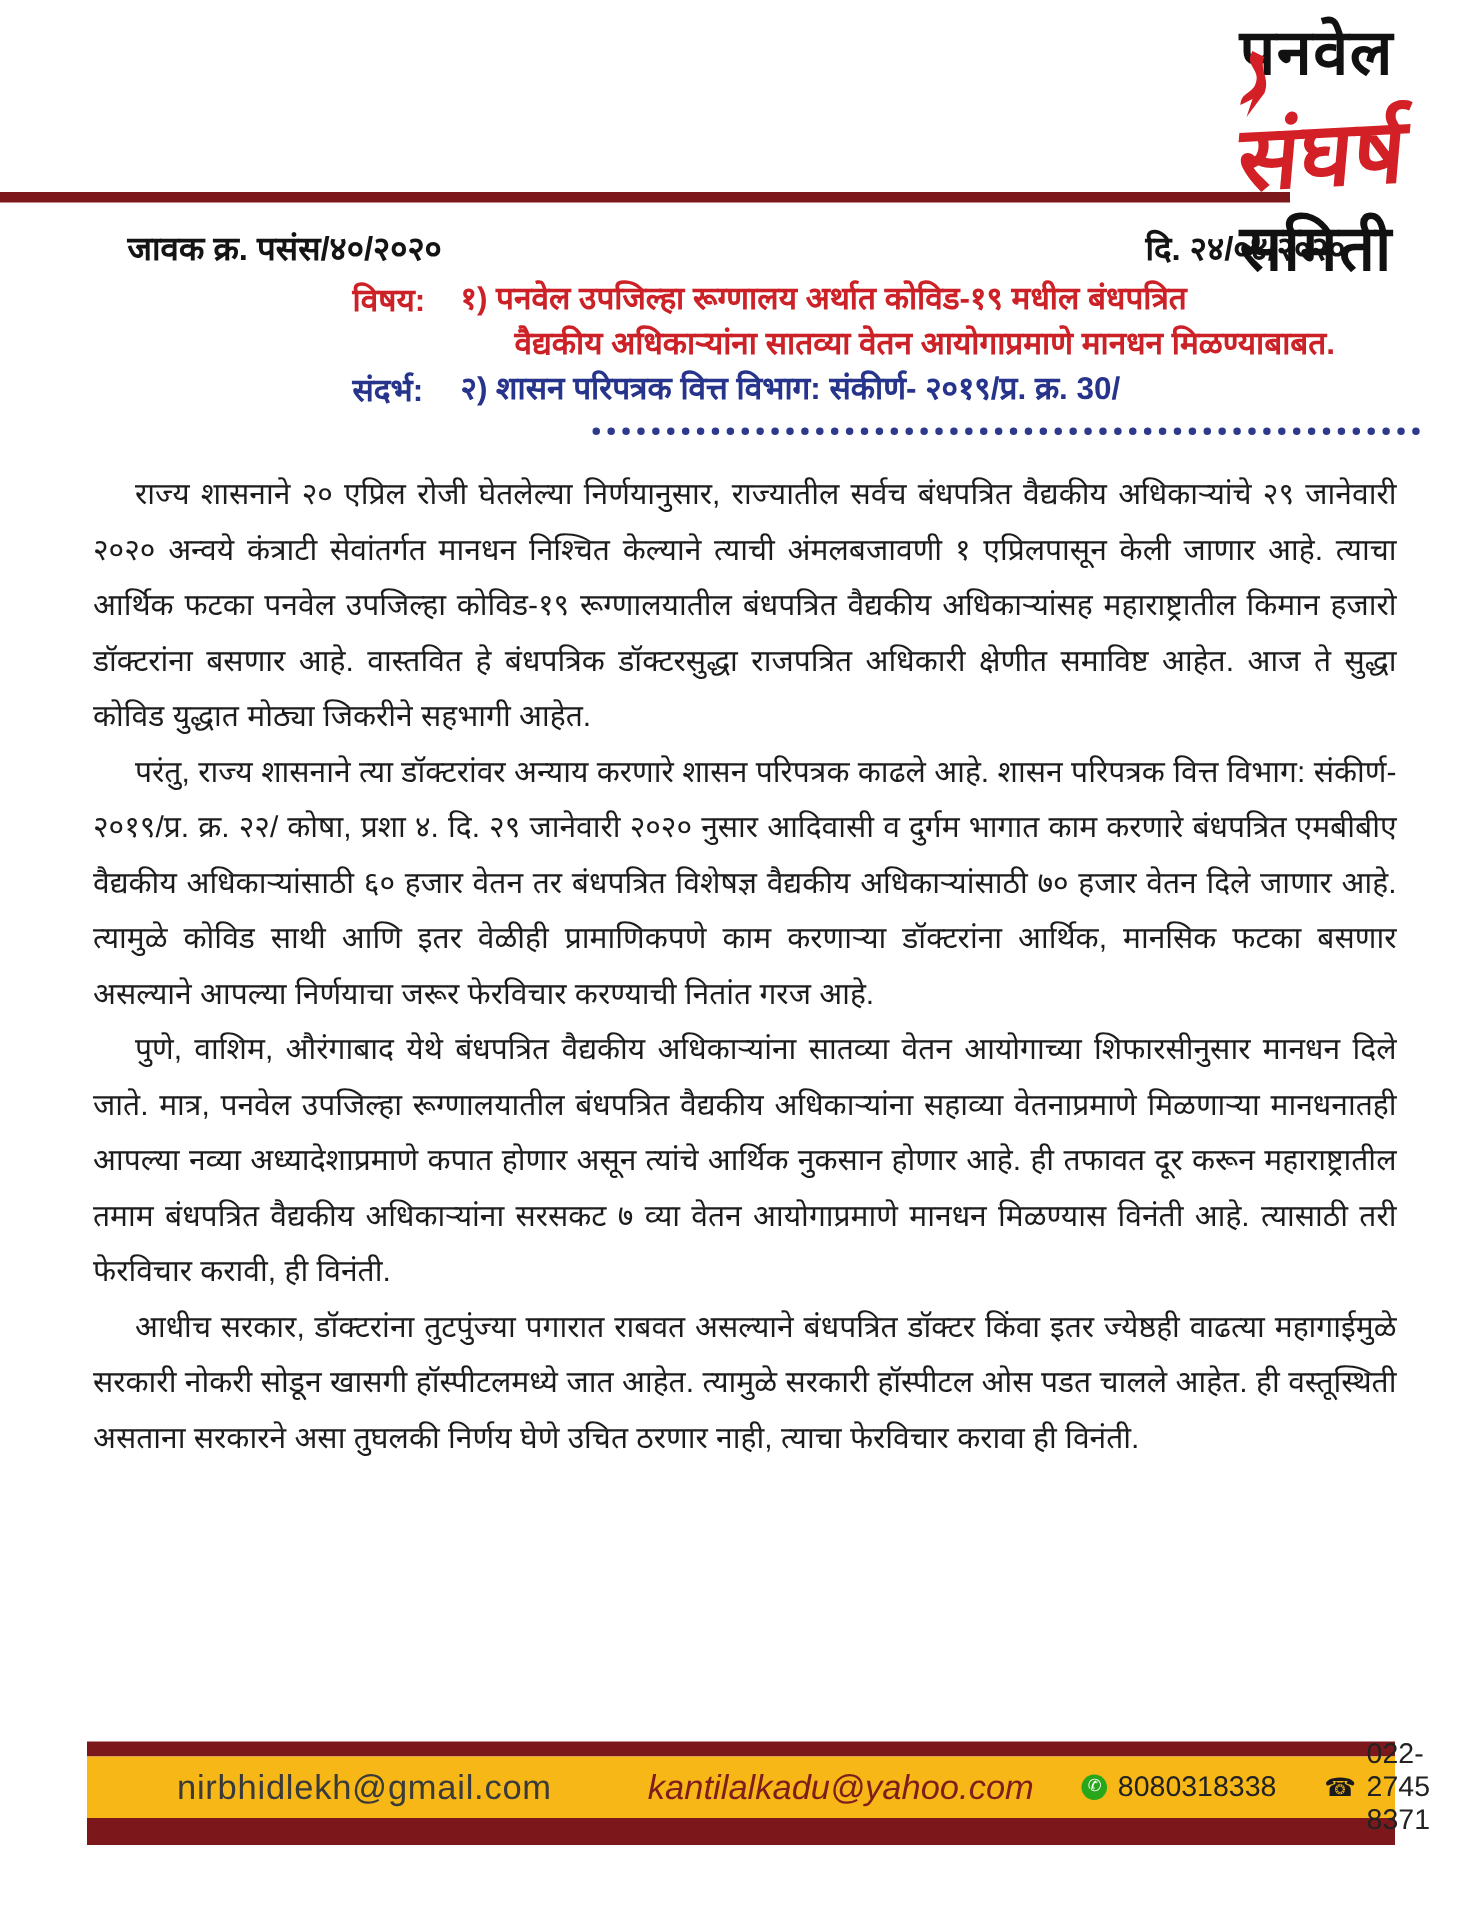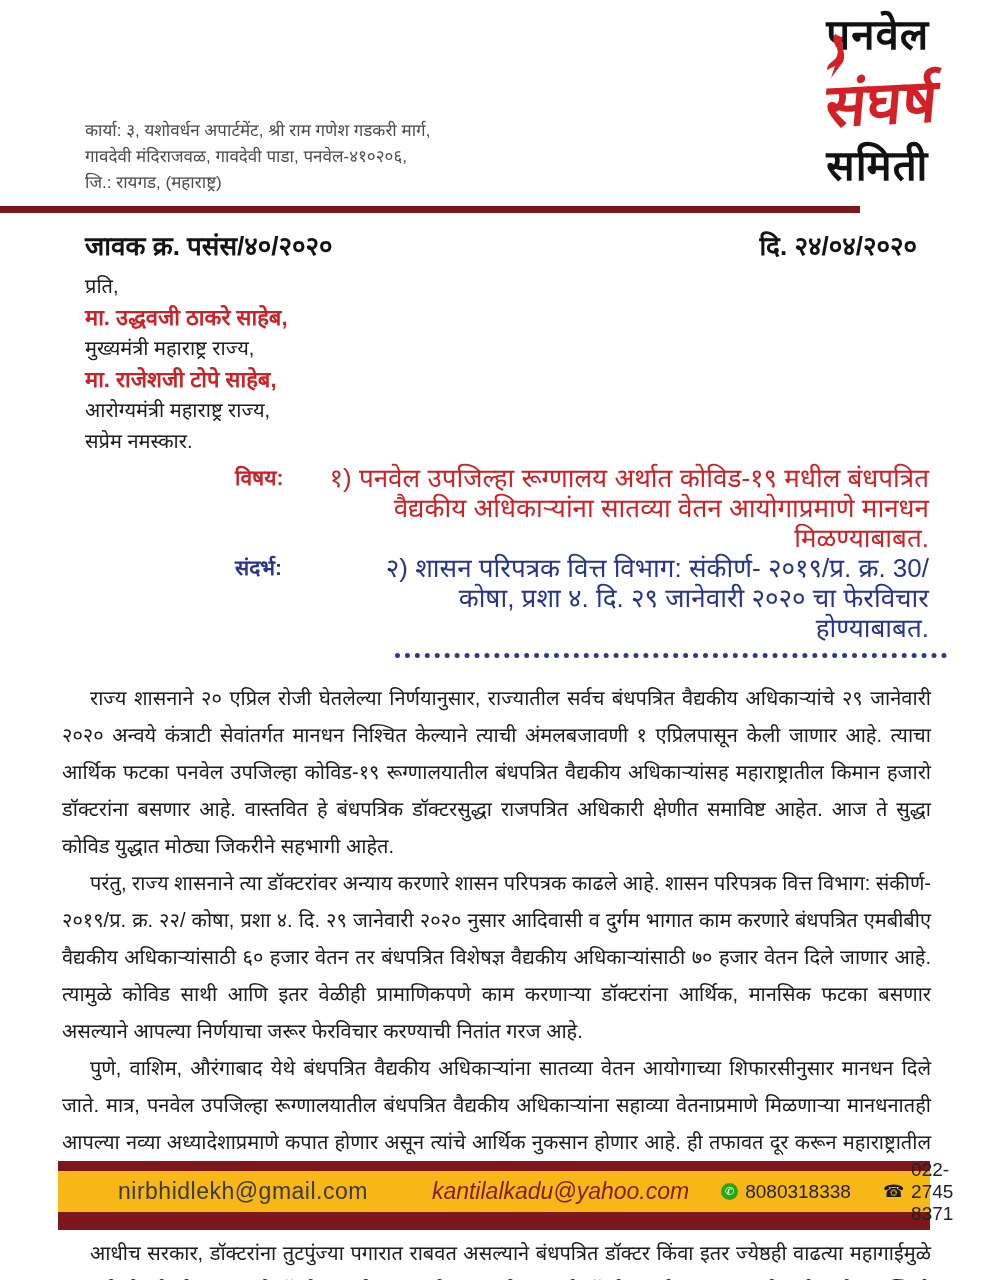--- a/index.html
+++ b/index.html
@@ -22,33 +22,33 @@
     font-size:60px; font-weight:bold; color:#d31f26;
     transform:skewX(-8deg) rotate(-3deg); display:inline-block; line-height:0.9;
     position:relative; top:6px;
   }
   .flame { position:absolute; top:-10px; right:88px; }
   .rule {
     height:7px; background:#7c181c; margin:10px 0 0 -40px; width:900px;
   }
   
   .meta-row {
-    display:flex; justify-content:space-between; padding:14px 72px 0 85px;
-    font-size:26px; font-weight:bold; color:#141414;
+    display:flex; justify-content:space-between; padding:14px 92px 0 85px;
+    font-size:22px; font-weight:bold; color:#141414;
   }
   
   .recipient { padding:8px 60px 0 85px; font-size:20px; line-height:31px; }
   .recipient .red-line { color:#cc2127; font-weight:bold; font-size:22px; }
   
   .subj-block { padding:6px 60px 0 235px; }
   .subj-row { display:flex; }
   .subj-label { font-weight:bold; font-size:21px; width:72px; flex:0 0 72px; }
   .subj-red { color:#cc2127; }
   .subj-blue { color:#27348b; }
-  .subj-lines { font-weight:normal; font-size:26px; line-height:30px;text-align:right; }
+  .subj-lines { font-weight:bold; font-size:21px; line-height:30px; }
   .subj-lines .cont { padding-left:36px; }
   .dotted-sep {
     margin:10px 0 0 160px; width:552px; border-bottom:5px dotted #2d3a8c; height:2px;
   }
   
   .body-text { padding:22px 58px 0 62px; font-size:20px; line-height:37px; text-align:justify; }
   .body-text p { text-indent:28px; }
   .salutation { text-indent:26px; }
   
   .footer { position:absolute; left:58px; right:59px; bottom:50px; }
@@ -67,25 +67,20 @@
     display:inline-flex; align-items:center; justify-content:center; font-size:11px; line-height:1;
   }
   .ph-icon { font-size:17px; color:#1a1a1a; }
 </style>
 </head>
 <body>
 
 <div class="page">
 
   <div class="letterhead">
-    <div class="address">
-      <div>कार्या: ३, यशोवर्धन अपार्टमेंट, श्री राम गणेश गडकरी मार्ग,</div>
-      <div>गावदेवी मंदिराजवळ, गावदेवी पाडा, पनवेल-४१०२०६,</div>
-      <div>जि.: रायगड, (महाराष्ट्र)</div>
-    </div>
 
     <div class="logo">
       <span class="flame">
         <svg width="34" height="48" viewBox="0 0 34 48">
           <path d="M20 2 C14 12 26 14 22 24 C20 30 12 30 12 38 L20 34 L16 46 L28 30 C32 20 24 14 28 6 Z" fill="#d31f26"></path>
         </svg>
       </span>
       <span class="logo-row">
         <span class="logo-black">पनवेल</span>
         <span class="logo-red">संघर्ष</span>
@@ -94,42 +89,33 @@
     </div>
   </div>
 
   <div class="rule"></div>
 
   <div class="meta-row">
     <span>जावक क्र. पसंस/४०/२०२०</span>
     <span>दि. २४/०४/२०२०</span>
   </div>
 
-  <div class="recipient">
-    <div>प्रति,</div>
-    <div class="red-line">मा. उद्धवजी ठाकरे साहेब,</div>
-    <div>मुख्यमंत्री महाराष्ट्र राज्य,</div>
-    <div class="red-line">मा. राजेशजी टोपे साहेब,</div>
-    <div>आरोग्यमंत्री महाराष्ट्र राज्य,</div>
-    <div>सप्रेम नमस्कार.</div>
-  </div>
 
   <div class="subj-block">
     <div class="subj-row">
       <span class="subj-label subj-red">विषय:</span>
       <span class="subj-lines subj-red">
         <span style="display:block">१) पनवेल उपजिल्हा रूग्णालय अर्थात कोविड-१९ मधील बंधपत्रित</span>
         <span style="display:block" class="cont">वैद्यकीय अधिकाऱ्यांना सातव्या वेतन आयोगाप्रमाणे मानधन मिळण्याबाबत.</span>
       </span>
     </div>
     <div class="subj-row">
       <span class="subj-label subj-blue">संदर्भ:</span>
       <span class="subj-lines subj-blue">
         <span style="display:block">२) शासन परिपत्रक वित्त विभाग: संकीर्ण- २०१९/प्र. क्र. 30/</span>
-        <span style="display:block" class="cont">कोषा, प्रशा ४. दि. २९ जानेवारी २०२० चा फेरविचार होण्याबाबत.</span>
       </span>
     </div>
     <div class="dotted-sep"></div>
   </div>
 
   <div class="body-text">
     <p>राज्य शासनाने २० एप्रिल रोजी घेतलेल्या निर्णयानुसार, राज्यातील सर्वच बंधपत्रित वैद्यकीय अधिकाऱ्यांचे २९ जानेवारी २०२० अन्वये कंत्राटी सेवांतर्गत मानधन निश्चित केल्याने त्याची अंमलबजावणी १ एप्रिलपासून केली जाणार आहे. त्याचा आर्थिक फटका पनवेल उपजिल्हा कोविड-१९ रूग्णालयातील बंधपत्रित वैद्यकीय अधिकाऱ्यांसह महाराष्ट्रातील किमान हजारो डॉक्टरांना बसणार आहे. वास्तवित हे बंधपत्रिक डॉक्टरसुद्धा राजपत्रित अधिकारी क्षेणीत समाविष्ट आहेत. आज ते सुद्धा कोविड युद्धात मोठ्या जिकरीने सहभागी आहेत.</p>
     <p>परंतु, राज्य शासनाने त्या डॉक्टरांवर अन्याय करणारे शासन परिपत्रक काढले आहे. शासन परिपत्रक वित्त विभाग: संकीर्ण- २०१९/प्र. क्र. २२/ कोषा, प्रशा ४. दि. २९ जानेवारी २०२० नुसार आदिवासी व दुर्गम भागात काम करणारे बंधपत्रित एमबीबीए वैद्यकीय अधिकाऱ्यांसाठी ६० हजार वेतन तर बंधपत्रित विशेषज्ञ वैद्यकीय अधिकाऱ्यांसाठी ७० हजार वेतन दिले जाणार आहे. त्यामुळे कोविड साथी आणि इतर वेळीही प्रामाणिकपणे काम करणाऱ्या डॉक्टरांना आर्थिक, मानसिक फटका बसणार असल्याने आपल्या निर्णयाचा जरूर फेरविचार करण्याची नितांत गरज आहे.</p>
     <p>पुणे, वाशिम, औरंगाबाद येथे बंधपत्रित वैद्यकीय अधिकाऱ्यांना सातव्या वेतन आयोगाच्या शिफारसीनुसार मानधन दिले जाते. मात्र, पनवेल उपजिल्हा रूग्णालयातील बंधपत्रित वैद्यकीय अधिकाऱ्यांना सहाव्या वेतनाप्रमाणे मिळणाऱ्या मानधनातही आपल्या नव्या अध्यादेशाप्रमाणे कपात होणार असून त्यांचे आर्थिक नुकसान होणार आहे. ही तफावत दूर करून महाराष्ट्रातील तमाम बंधपत्रित वैद्यकीय अधिकाऱ्यांना सरसकट ७ व्या वेतन आयोगाप्रमाणे मानधन मिळण्यास विनंती आहे. त्यासाठी तरी फेरविचार करावी, ही विनंती.</p>
     <p>आधीच सरकार, डॉक्टरांना तुटपुंज्या पगारात राबवत असल्याने बंधपत्रित डॉक्टर किंवा इतर ज्येष्ठही वाढत्या महागाईमुळे सरकारी नोकरी सोडून खासगी हॉस्पीटलमध्ये जात आहेत. त्यामुळे सरकारी हॉस्पीटल ओस पडत चालले आहेत. ही वस्तूस्थिती असताना सरकारने असा तुघलकी निर्णय घेणे उचित ठरणार नाही, त्याचा फेरविचार करावा ही विनंती.</p>

